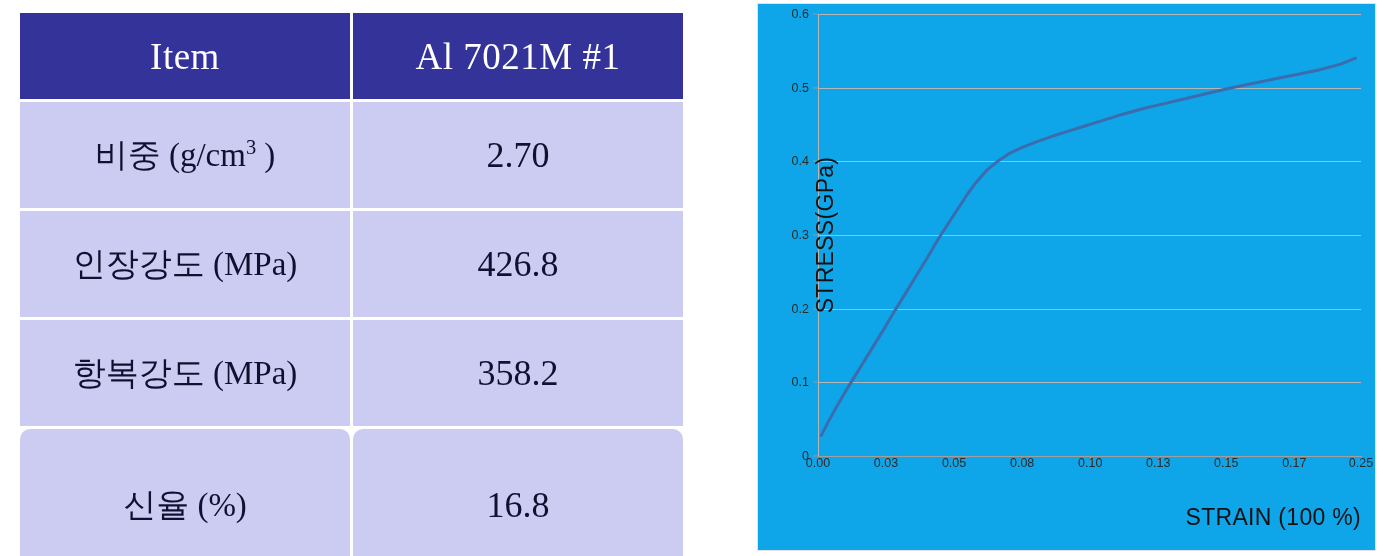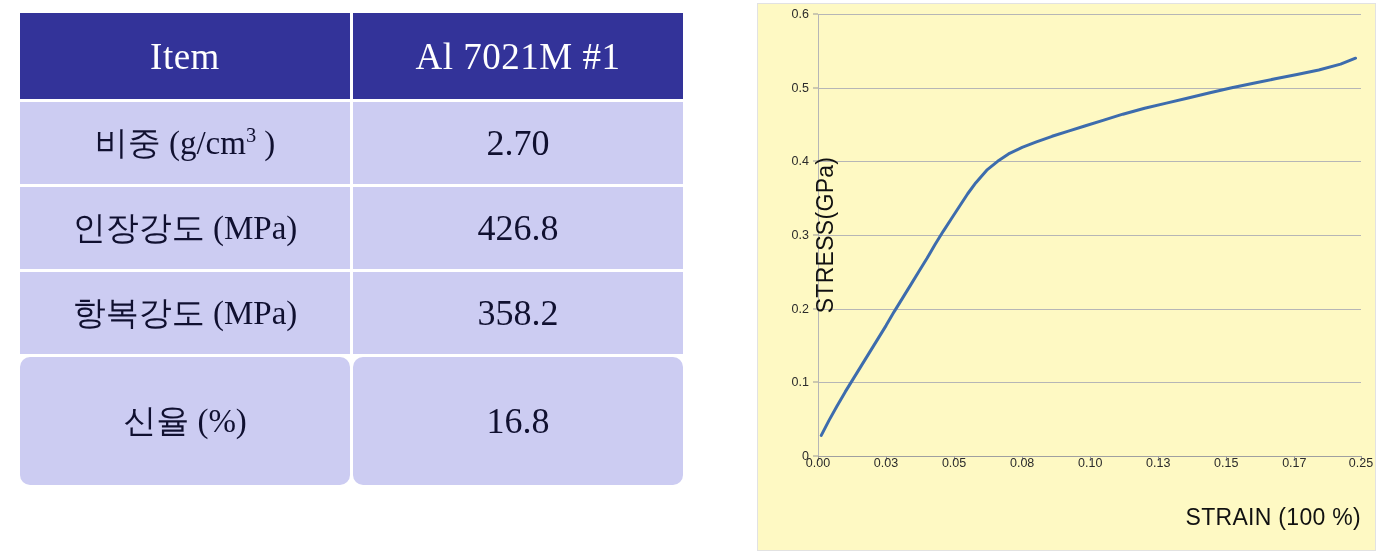--- a/index.html
+++ b/index.html
@@ -40,37 +40,37 @@
     text-align: center;
     vertical-align: middle;
     letter-spacing: 0.5px;
   }
   #props-table td {
     background: #ccccf2;
     color: #101030;
     font-family: "Liberation Serif", serif;
     font-size: 33px;
     height: 82px;
-    padding: 0;
+    padding: 12px;
     text-align: center;
     vertical-align: middle;
   }
   #props-table tr.tall td { height: 128px; border-radius: 10px; }
   #props-table td.val { font-size: 36px; }
   .sup { font-size: 0.62em; vertical-align: super; }
 
   
   #chart-panel {
     position: absolute;
     left: 757px;
     top: 3px;
     width: 619px;
     height: 548px;
     border: 1px solid #e2e2e2;
-    background: #fef9c3;
+    background: #0ea5e9;
     box-sizing: border-box;
   }
   #plot-area {
     position: absolute;
     left: 60px;   
     top: 10px;    
     width: 543px; 
     height: 442px;
     box-sizing: border-box;
   }

